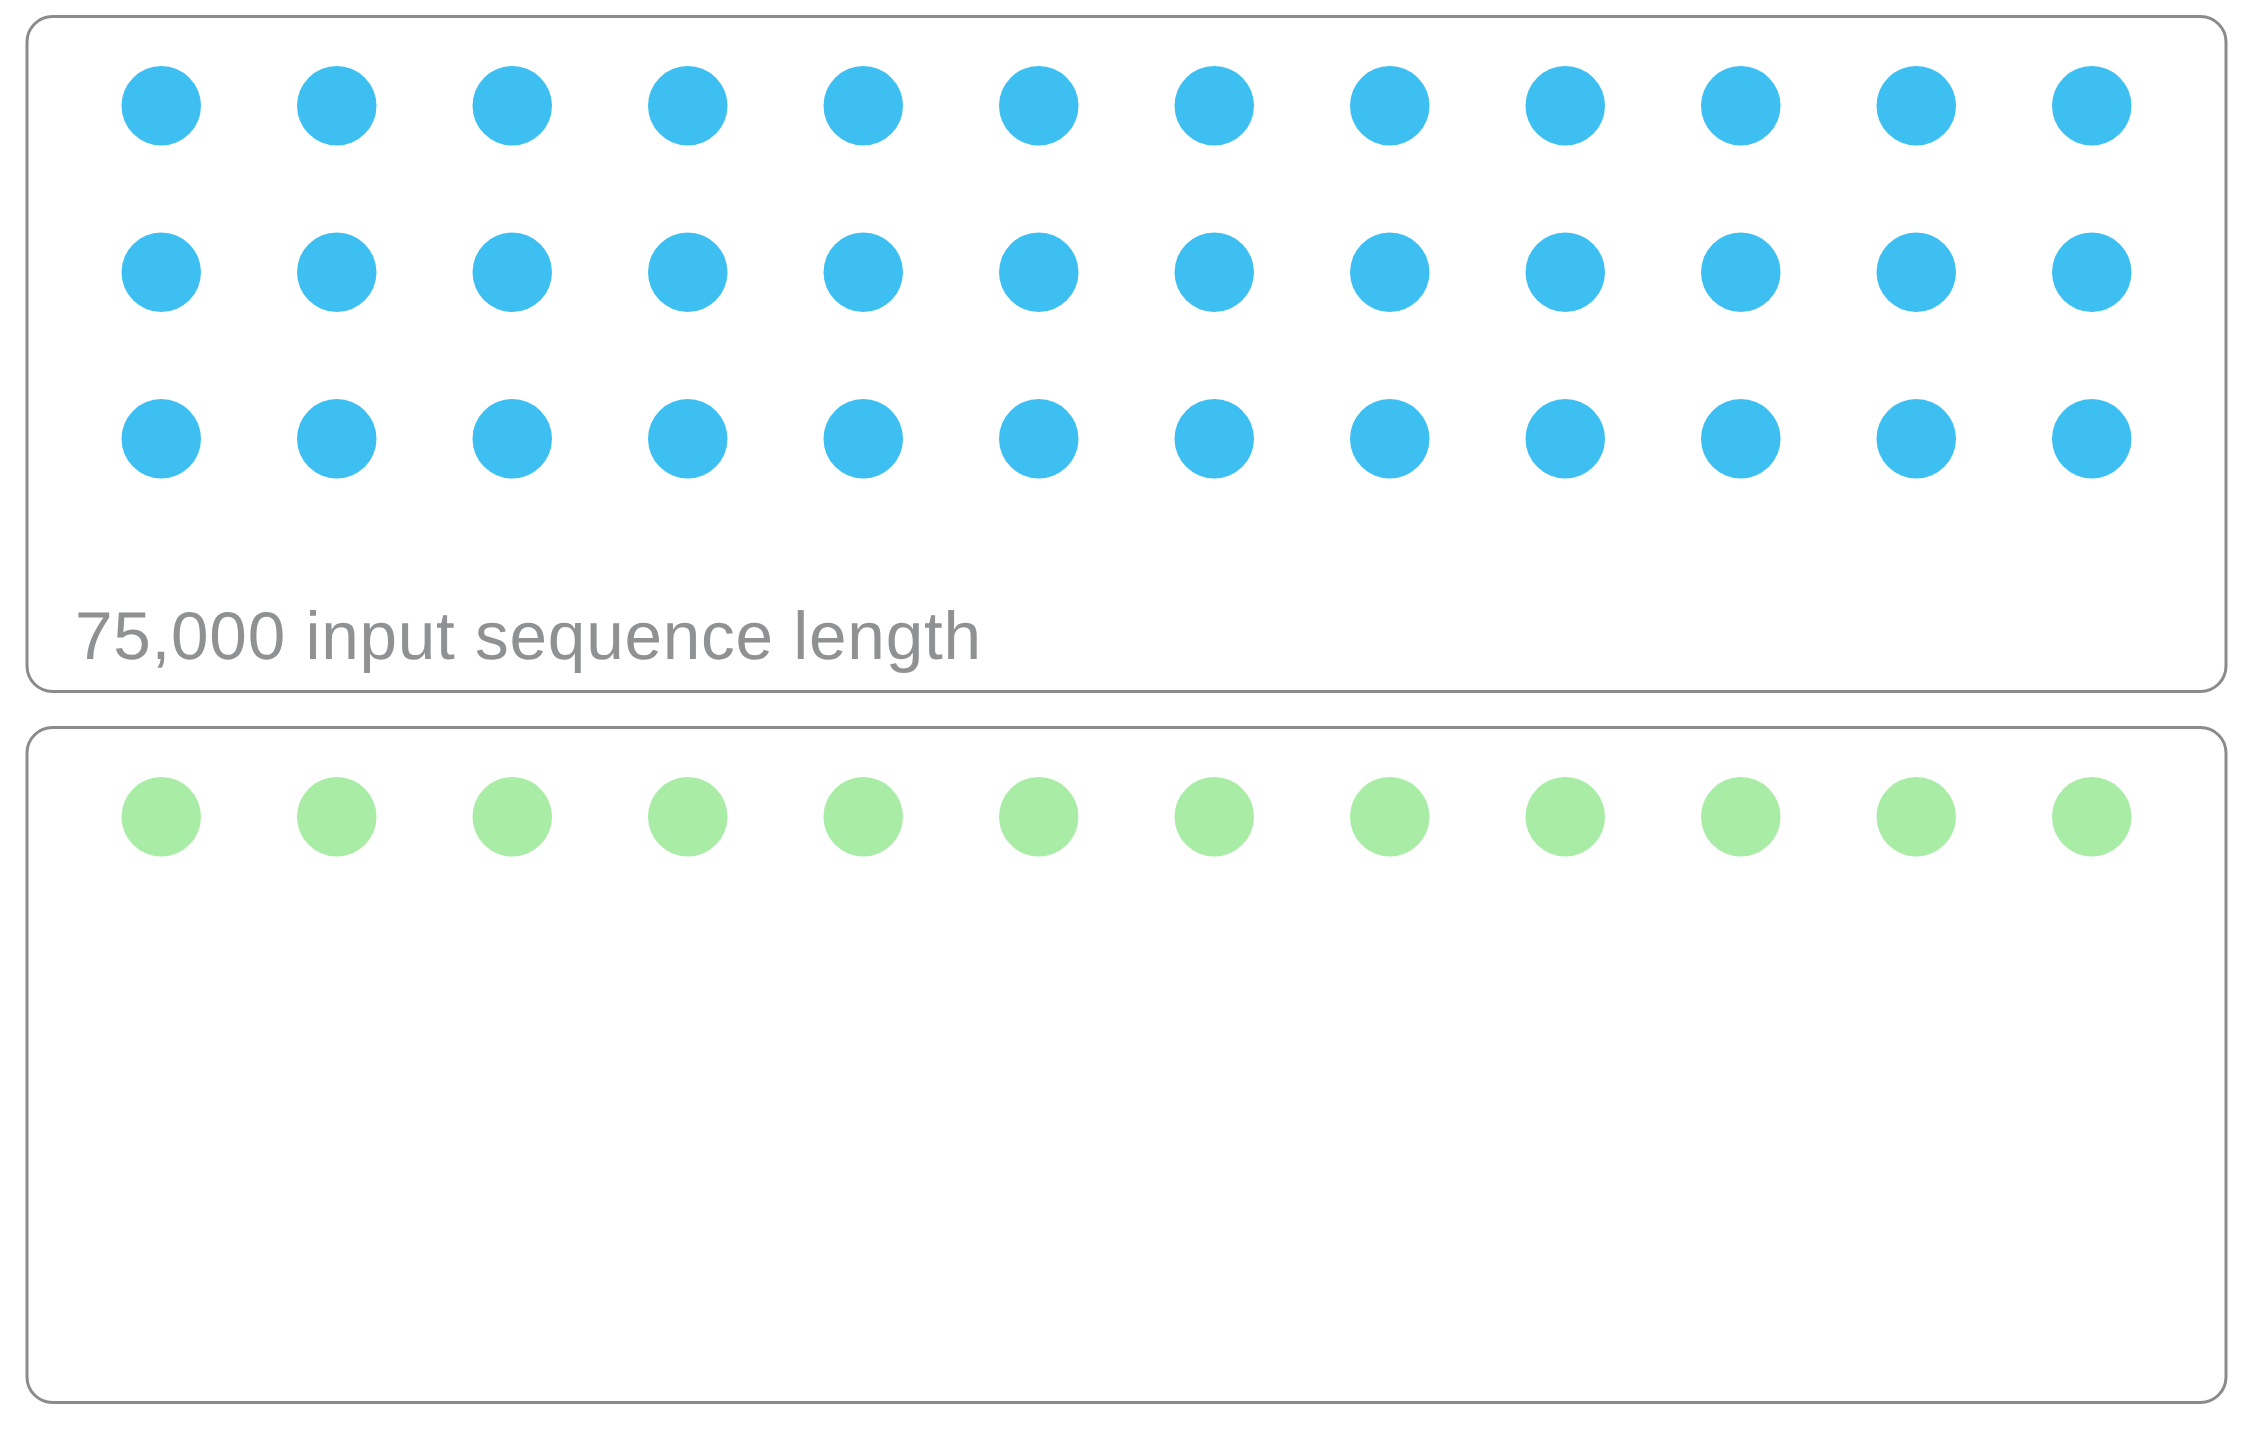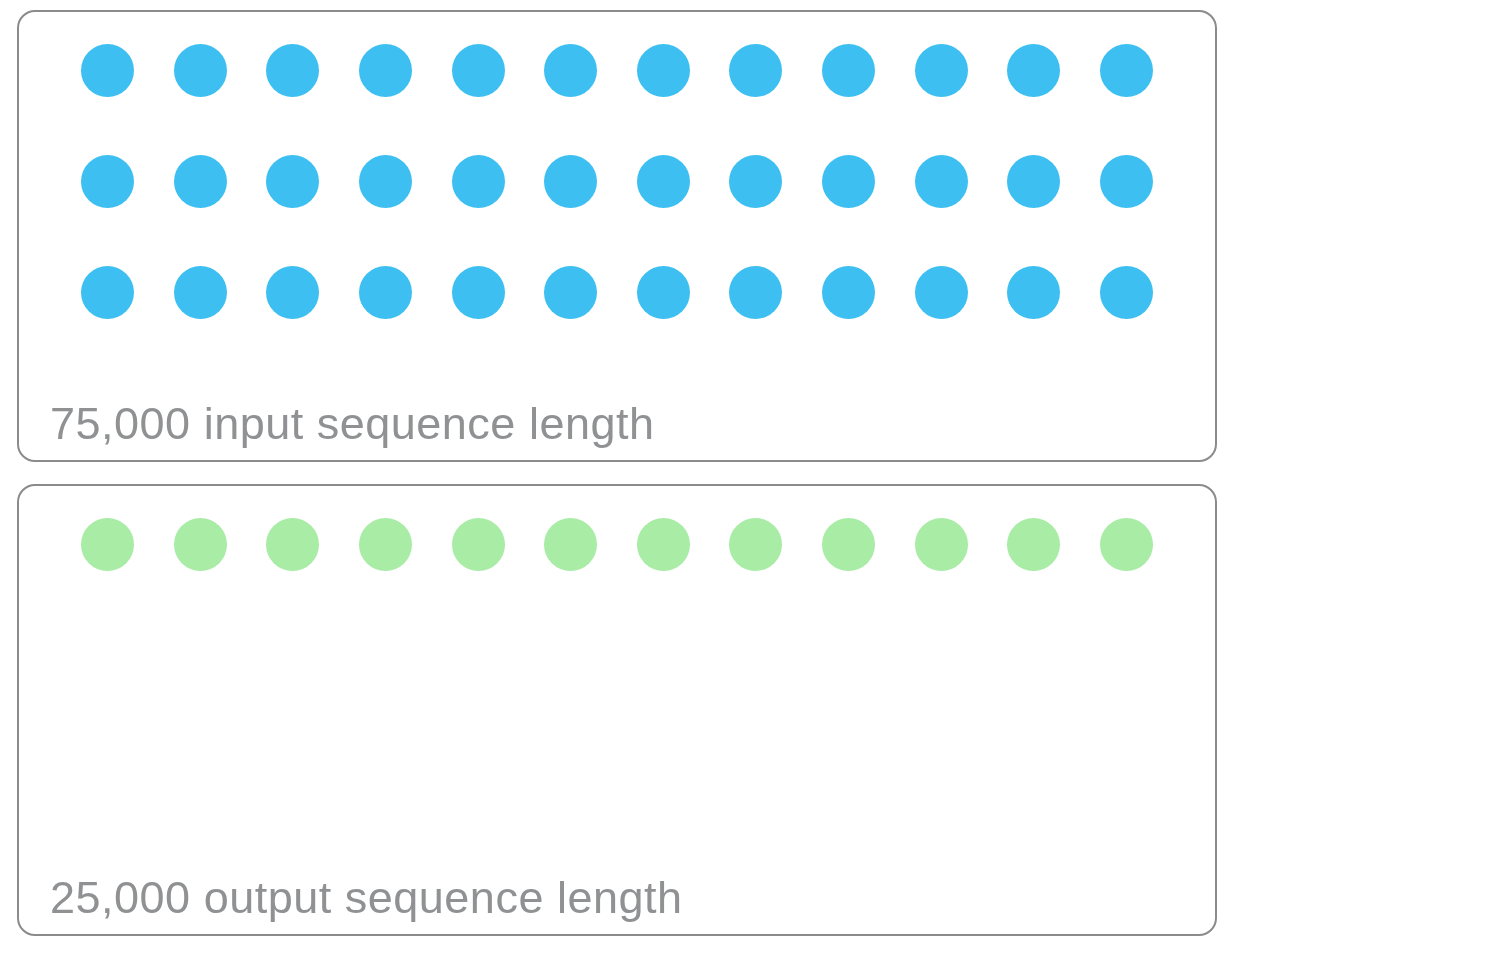--- a/index.html
+++ b/index.html
@@ -10,21 +10,21 @@
   .page {
     position: relative;
     width: 1500px;
     height: 953px;
     background: #ffffff;
     overflow: hidden;
   }
   .panel {
     position: absolute;
     left: 17px;
-    width: 1200px;
+    width: 1468px;
     height: 452px;
     background: #ffffff;
     border: 2px solid #8a8b8d;
     border-radius: 18px;
   }
   .panel.input-panel  { top: 10px; }
   .panel.output-panel { top: 484px; }
   .dot-grid {
     display: flex;
     flex-direction: column;
@@ -116,16 +116,15 @@
           <span class="dot" style="background: rgb(168, 236, 166);"></span>
           <span class="dot" style="background: rgb(168, 236, 166);"></span>
           <span class="dot" style="background: rgb(168, 236, 166);"></span>
           <span class="dot" style="background: rgb(168, 236, 166);"></span>
           <span class="dot" style="background: rgb(168, 236, 166);"></span>
           <span class="dot" style="background: rgb(168, 236, 166);"></span>
           <span class="dot" style="background: rgb(168, 236, 166);"></span>
           <span class="dot" style="background: rgb(168, 236, 166);"></span>
         </div>
       </div>
-    <div class="panel-label">25,000 output sequence length</div>
   </section>
 
 </div>
 
 </body></html>

